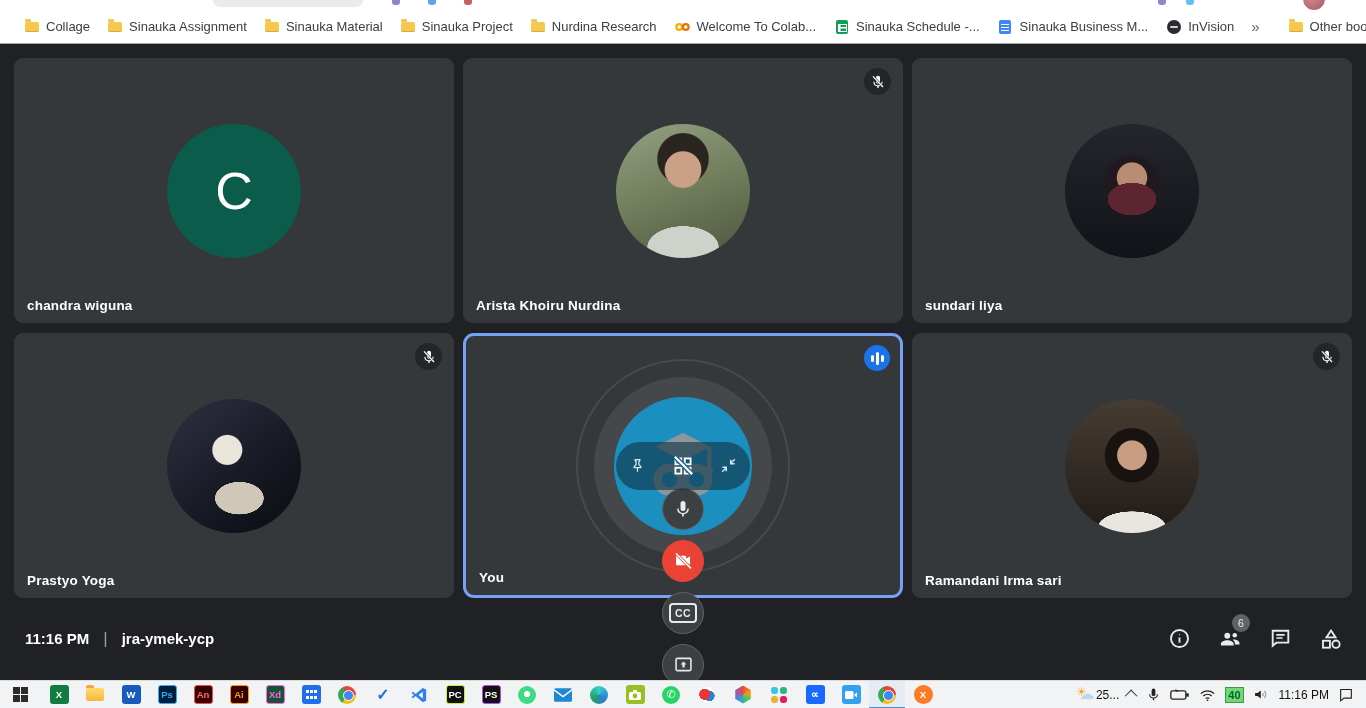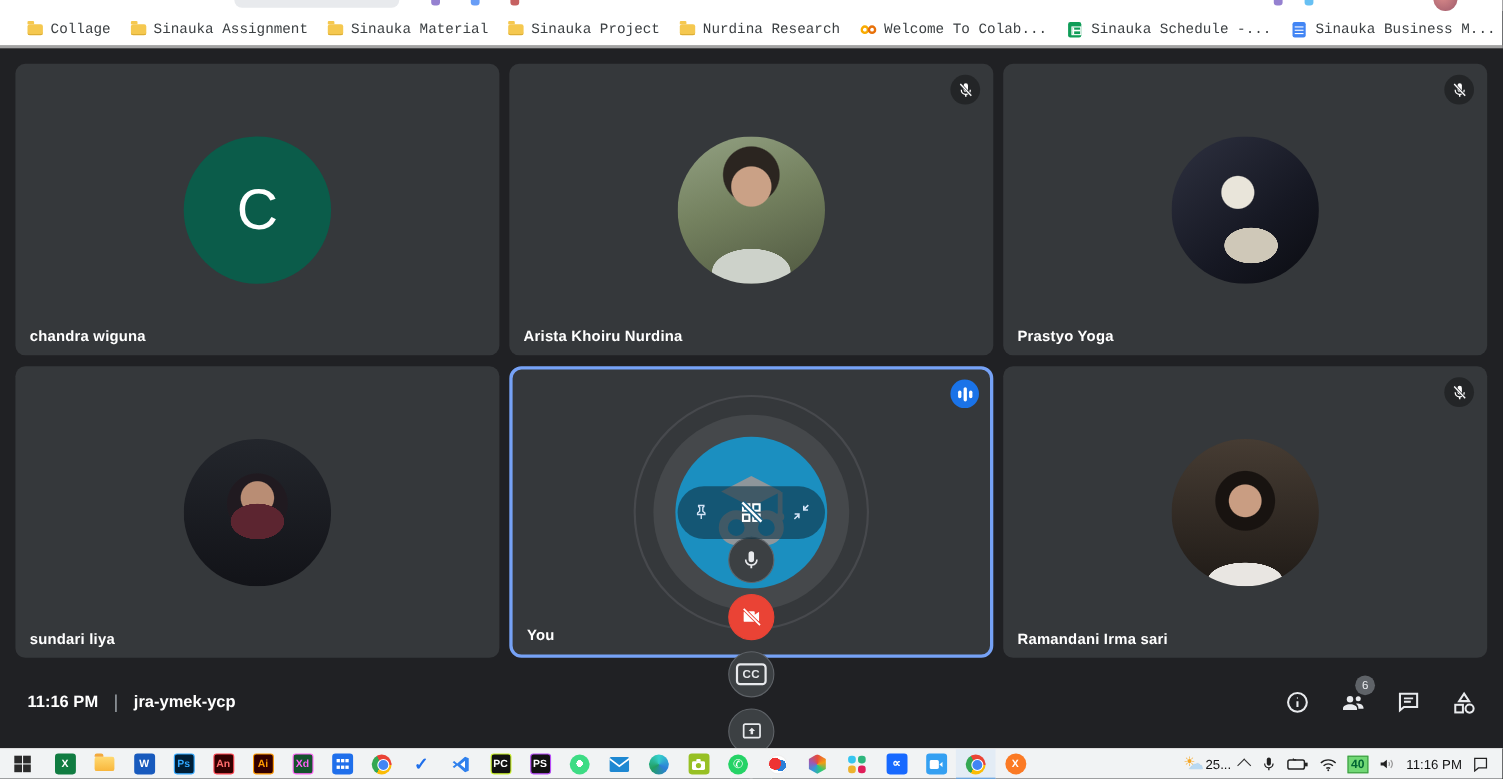--- a/index.html
+++ b/index.html
@@ -1,20 +1,20 @@
 <!DOCTYPE html>
 <html><head>
 <meta charset="utf-8">
 <style>
   * { box-sizing: border-box; margin: 0; padding: 0; }
   html,body { width:1366px; height:708px; overflow:hidden; }
   body { font-family:"Liberation Sans", sans-serif; position:relative; background:#202124; }
 
   
-  .browser-top { position:absolute; top:0; left:0; width:1366px; height:44px; background:#fff; border-bottom:3px solid #a3a3a3;font-family:Liberation Mono, monospace; }
+  .browser-top { position:absolute; top:0; left:0; width:1366px; height:44px; background:#fff; border-bottom:1px solid #a3a3a3; }
   .mini-strip { position:relative; height:10px; background:#fff; }
   .addr-fragment { position:absolute; top:0; left:213px; width:150px; height:7px; background:#e8eaed; border-radius:0 0 7px 7px; }
   .ext-dot { position:absolute; top:0; width:8px; height:5px; border-radius:0 0 3px 3px; opacity:.8; }
   .profile-sliver { position:absolute; top:-12px; left:1303px; width:22px; height:22px; border-radius:50%;
                     background:radial-gradient(circle at 40% 40%, #d98a8a, #9e5a6b); }
   .bm-bar { height:33px; display:flex; align-items:center; padding:0 14px 0 16px; }
   .bm-item { display:flex; align-items:center; gap:7px; padding:0 9px; height:26px; border-radius:13px;
              font-size:13px; color:#3c4043; white-space:nowrap; cursor:pointer; }
   .bm-spacer { flex:1; }
   .bm-chevron { color:#5f6368; font-size:15px; padding:0 8px; }
@@ -235,35 +235,35 @@
             <path d="M12 14.5a3 3 0 0 0 3-3v-6a3 3 0 0 0-6 0v6a3 3 0 0 0 3 3z"></path>
             <path d="M17.3 11.5a5.3 5.3 0 0 1-10.6 0H5a7 7 0 0 0 6 6.9V21h2v-2.6a7 7 0 0 0 6-6.9z"></path>
             <line x1="4.5" y1="3.5" x2="19.5" y2="19.5" stroke="#35383b" stroke-width="3.4"></line>
             <line x1="4.5" y1="3.5" x2="19.5" y2="19.5" stroke="#fff" stroke-width="1.7"></line>
           </svg>
       </div>
       <span class="pname">Arista Khoiru Nurdina</span>
     </div>
 
     <div class="tile">
+      <div class="avatar av-sundari"></div>
+      <span class="pname">sundari liya</span>
+    </div>
+
+    <div class="tile">
       <div class="avatar av-prastyo"></div>
       <div class="mute-badge">
         <svg width="16" height="16" viewBox="0 0 24 24" fill="#fff">
             <path d="M12 14.5a3 3 0 0 0 3-3v-6a3 3 0 0 0-6 0v6a3 3 0 0 0 3 3z"></path>
             <path d="M17.3 11.5a5.3 5.3 0 0 1-10.6 0H5a7 7 0 0 0 6 6.9V21h2v-2.6a7 7 0 0 0 6-6.9z"></path>
             <line x1="4.5" y1="3.5" x2="19.5" y2="19.5" stroke="#35383b" stroke-width="3.4"></line>
             <line x1="4.5" y1="3.5" x2="19.5" y2="19.5" stroke="#fff" stroke-width="1.7"></line>
           </svg>
       </div>
       <span class="pname">Prastyo Yoga</span>
-    </div>
-
-    <div class="tile">
-      <div class="avatar av-sundari"></div>
-      <span class="pname">sundari liya</span>
     </div>
 
     <div class="tile active">
       <div class="ring-outer"></div>
       <div class="ring-inner"></div>
       <div class="self-avatar">
         <svg class="owl" width="94" height="94" viewBox="0 0 48 48">
           <path d="M24 7l14 7.2-14 7.2-14-7.2z" fill="#8e969b"></path>
           <rect x="36.3" y="14.5" width="2.2" height="10" fill="#8e969b"></rect>
           <circle cx="37.4" cy="26" r="1.9" fill="#8e969b"></circle>

